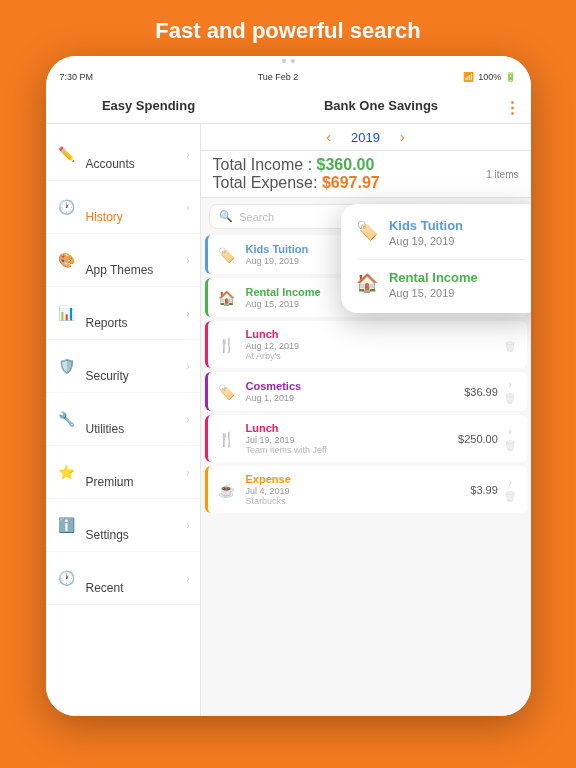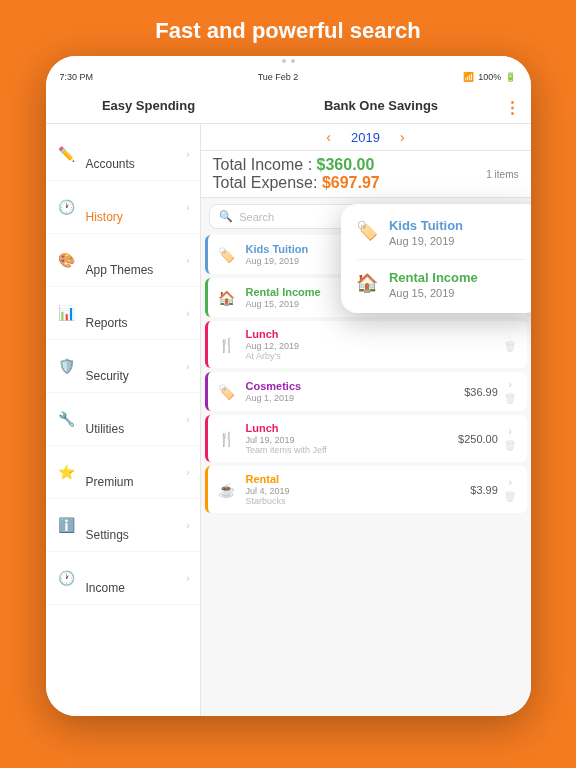--- a/index.html
+++ b/index.html
@@ -358,21 +358,21 @@
       </div>
 
       <div class="sidebar-item">
         <span class="sidebar-icon">ℹ️</span>
         <span class="sidebar-label">Settings</span>
         <span class="sidebar-chevron">›</span>
       </div>
 
       <div class="sidebar-item">
         <span class="sidebar-icon">🕐</span>
-        <span class="sidebar-label">Income</span>
+        <span class="sidebar-label">Recent</span>
         <span class="sidebar-chevron">›</span>
       </div>
     </div>
 
     <div class="main-content">
 
       <div class="year-nav">
         <span class="year-nav-arrow">‹</span>
         <span class="year-label">2019</span>
         <span class="year-nav-arrow">›</span>
@@ -455,21 +455,21 @@
           <span class="tx-amount">$250.00</span>
           <div class="tx-actions">
             <span class="chevron-right">›</span>
             <span class="trash-icon">🗑</span>
           </div>
         </div>
 
         <div class="transaction-item coffee">
           <span class="tx-icon">☕</span>
           <div class="tx-details">
-            <div class="tx-name orange">Rental</div>
+            <div class="tx-name orange">Expense</div>
             <div class="tx-date">Jul 4, 2019</div>
             <div class="tx-sub">Starbucks</div>
           </div>
           <span class="tx-amount">$3.99</span>
           <div class="tx-actions">
             <span class="chevron-right">›</span>
             <span class="trash-icon">🗑</span>
           </div>
         </div>
 

